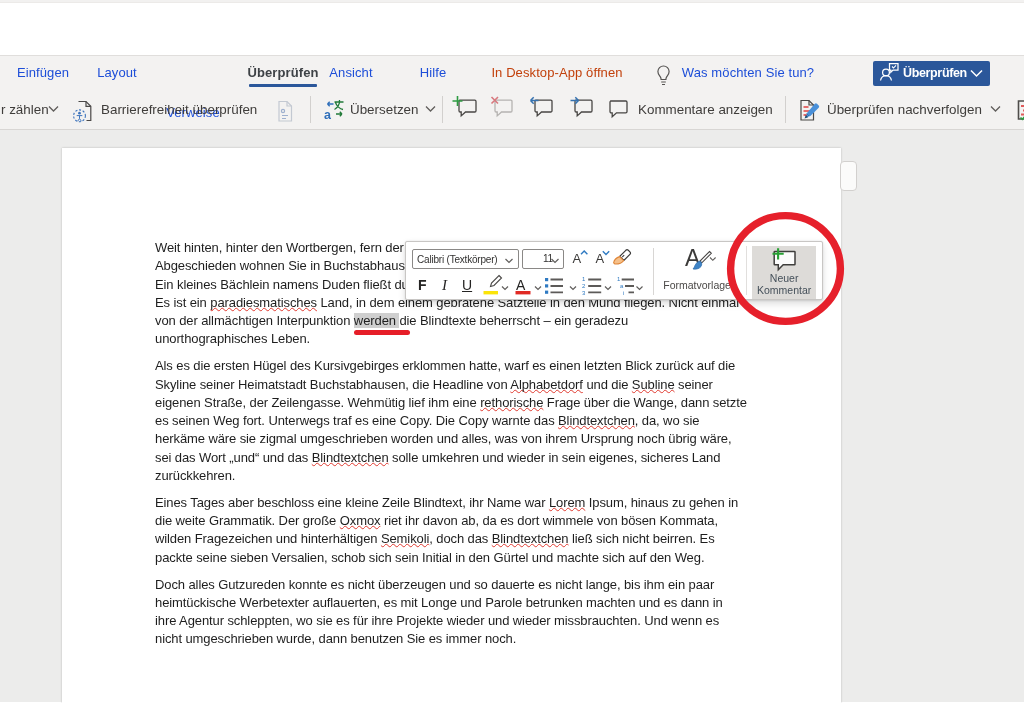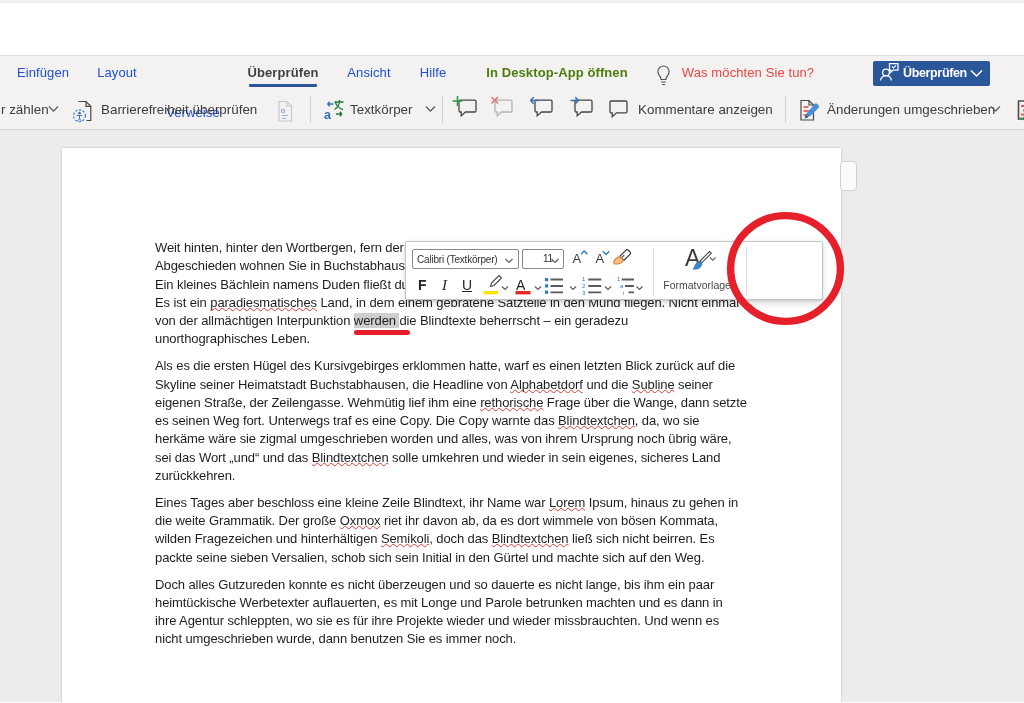--- a/index.html
+++ b/index.html
@@ -49,35 +49,35 @@
 </head>
 <body>
 <div id="stage">
   <div id="topstrip" class="abs"></div>
   <div id="ribbon" class="abs"></div>
 
   <span class="tab" style="left:43px;">Einfügen</span>
   <span class="tab" style="left:117px;">Layout</span>
   <span class="tab" style="left:193px;margin-top:40px;">Verweise</span>
   <span class="tab sel" style="left:283px;">Überprüfen</span>
-  <span class="tab" style="left:369px;">Ansicht</span>
+  <span class="tab" style="left:351px;">Ansicht</span>
   <span class="tab" style="left:433px;">Hilfe</span>
   <div id="tabline" class="abs"></div>
-  <span class="tab" style="left:557px; color:#4d7c0f;font-weight:bold;">In Desktop-App öffnen</span>
-  <span class="tab" style="left:748px; color:#ef4444;">Was möchten Sie tun?</span>
+  <span class="tab" style="left:557px; color:#c2410c;">In Desktop-App öffnen</span>
+  <span class="tab" style="left:748px; color:#1d4ed8;">Was möchten Sie tun?</span>
 
   <div id="btnrev" class="abs">
       <span>Überprüfen</span>
     </div>
 
   <span class="cmdtxt" style="left:1px;">r zählen</span>
   <span class="cmdtxt" style="left:101px;">Barrierefreiheit überprüfen</span>
-  <span class="cmdtxt" style="left:350px;">Textkörper</span>
+  <span class="cmdtxt" style="left:350px;">Übersetzen</span>
   <span class="cmdtxt" style="left:638px;">Kommentare anzeigen</span>
-  <span class="cmdtxt" style="left:827px;">Änderungen umgeschrieben</span>
+  <span class="cmdtxt" style="left:827px;">Überprüfen nachverfolgen</span>
   <div class="vsep" style="left:310px;"></div>
   <div class="vsep" style="left:442px;"></div>
   <div class="vsep" style="left:785px;"></div>
 
   <svg class="abs" style="left:0;top:55px;" width="1024" height="76" viewBox="0 0 1024 76">
     <g fill="none" stroke="#605e5c" stroke-width="1.3">
       <path d="M49 51.5 L53.5 56 L58 51.5"></path>
       <path d="M426 51.5 L430.5 56 L435 51.5"></path>
       <path d="M991 51.5 L995.5 56 L1000 51.5"></path>
     </g>
@@ -249,18 +249,25 @@
         <text x="214" y="46" font-size="6" fill="#2f7ac2" font-family="Liberation Sans">a</text>
         <text x="217" y="53" font-size="6" fill="#2f7ac2" font-family="Liberation Sans">i</text>
         <path d="M215.7 37.5 h12.3 M219 44 h9 M222.5 50.3 h5.5" stroke="#5c5a58" stroke-width="1.8"></path>
       </g>
 
       <path d="M303.5 9.5 l1.8 1.8 -9.5 9.5 -1.8 -1.8 Z" fill="#fff" stroke="#4a4847" stroke-width="1.1"></path>
       <path d="M294.5 19.5 c1.5 1.5 1.5 3.5 0.5 5 -1.5 2 -4.5 3 -8 2.5 1.5 -1.5 1.5 -3 2.5 -4.5 1 -1.6 2.5 -3.5 5 -3 Z" fill="#3f84c6" stroke="#2f6fb0" stroke-width="0.8"></path>
       <path d="M304 15.5 l2.8 2.8 2.8 -2.8" fill="none" stroke="#605e5c" stroke-width="1.1"></path>
       <path d="M340.5 4 v49" stroke="#e1dfdd" stroke-width="1"></path>
     </svg>
+    <div id="newcom">
+      <svg width="50" height="26" viewBox="0 0 50 26" style="position:absolute; left:14px; top:1.5px;">
+        <path d="M8.8 4.4 h19.6 a0.6 0.6 0 0 1 0.6 0.6 v12.2 a0.6 0.6 0 0 1 -0.6 0.6 h-11.2 l-4.9 4.9 v-4.9 h-3.5 a0.6 0.6 0 0 1 -0.6 -0.6 v-12.2 a0.6 0.6 0 0 1 0.6 -0.6 Z" fill="#fcfcfc" stroke="#3f3e3c" stroke-width="1.5"></path>
+        <path d="M12.1 1.2 v11.2 M6.5 6.8 h11.2" stroke="#27a033" stroke-width="2.1" fill="none"></path>
+      </svg>
+      <span style="position:absolute; left:0; top:27px; width:100%; text-align:center; font-size:10.5px; color:#45505a; line-height:11.8px;">Neuer<br>Kommentar</span>
+    </div>
   </div>
 
   <svg id="overlay" class="abs" viewBox="0 0 1024 703">
     <ellipse cx="785.5" cy="268.5" rx="54.9" ry="52.9" fill="none" stroke="#e6202b" stroke-width="7.4"></ellipse>
   </svg>
 </div>
 
 </body></html>

